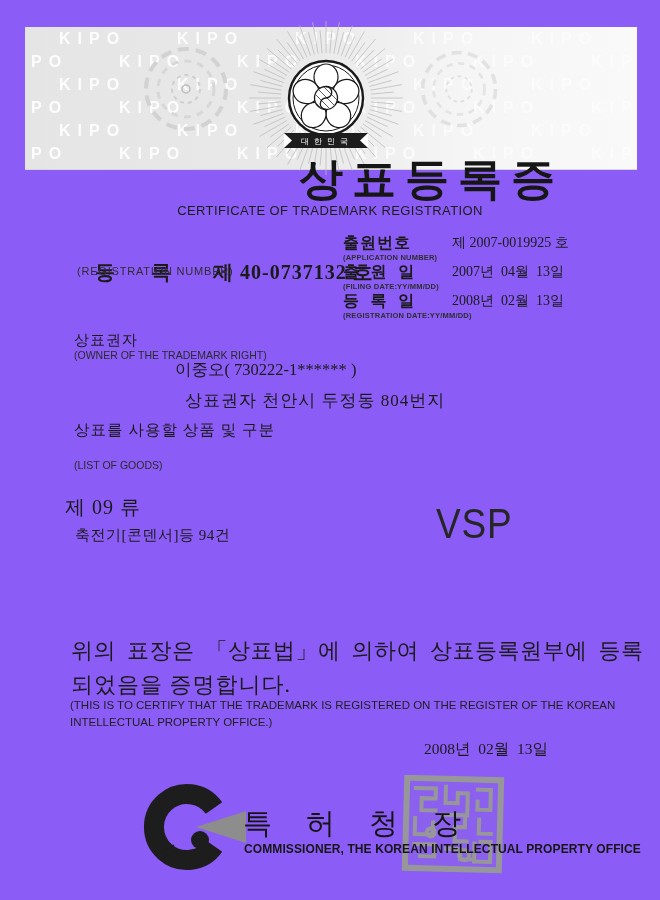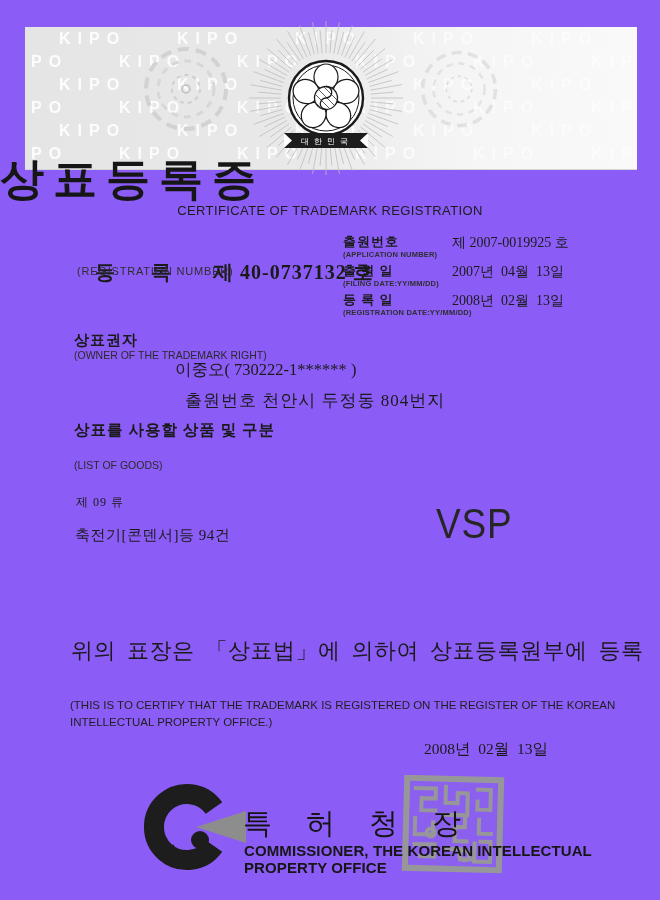--- a/index.html
+++ b/index.html
@@ -17,67 +17,67 @@
   .wm-row.shift{padding-left:6px;}
   .wm-fade{position:absolute;left:0;top:0;width:100%;height:100%;
            background:linear-gradient(90deg,rgba(236,236,236,0) 0%,rgba(244,244,244,0.25) 45%,
                       rgba(250,250,250,0.78) 72%,rgba(252,252,252,0.88) 100%);}
   .medallion{position:absolute;}
 
   
   .emblem{left:230px;top:13px;}
 
   
-  .title{left:0;top:150px;width:564px;text-align:left;
+  .title{left:0;top:150px;width:564px;text-align:right;
          font-family:"Liberation Sans",sans-serif;font-weight:bold;
          font-size:44px;letter-spacing:9px;color:#161616;}
   .subtitle{left:0;top:203px;width:660px;text-align:center;
             font-family:"Liberation Sans",sans-serif;font-size:13px;
             letter-spacing:0.4px;color:#1c1c1c;}
 
   
   .regline{left:75px;top:236px;font-size:20px;font-weight:600;white-space:pre;}
   .regline .lbl{letter-spacing:36px;}
   .regline .num{letter-spacing:1px;margin-left:6px;font-weight:600;}
   .reg-en{left:77px;top:265px;font-family:"Liberation Sans",sans-serif;
           font-size:11px;letter-spacing:0.8px;color:#2e2e2e;}
 
   
   .meta-row{left:343px;width:310px;}
-  .meta-row .klabel{font-size:13px;font-weight:600;letter-spacing:1px;}
+  .meta-row .klabel{font-size:16px;font-weight:600;letter-spacing:1px;font-family:Liberation Mono, monospace;}
   .meta-row .elabel{font-family:"Liberation Sans",sans-serif;font-size:7.5px;
                     color:#2e2e2e;margin-top:-1px;letter-spacing:0.2px;font-weight:bold;}
   .meta-row .val{position:absolute;left:109px;top:1px;font-size:14px;white-space:pre;}
 
   
-  .lab-ko{font-size:15px;font-weight:700;letter-spacing:1px;}
+  .lab-ko{font-size:15px;font-weight:400;letter-spacing:1px;}
   .lab-en{font-family:"Liberation Sans",sans-serif;font-size:10.5px;color:#2a2a2a;}
   .owner-name{left:175px;top:359px;font-size:16.5px;white-space:pre;}
   .owner-addr{left:185px;top:389px;font-size:17px;letter-spacing:1px;white-space:pre;}
-  .goods-class{left:76px;top:494px;font-size:12px;letter-spacing:1px;}
+  .goods-class{left:65px;top:494px;font-size:20px;letter-spacing:1px;}
   .goods-items{left:75px;top:526px;font-size:15px;letter-spacing:0.5px;}
   .trademark{left:436px;top:500px;font-family:"Liberation Sans",sans-serif;
              font-size:42px;font-weight:400;color:#262626;
              transform:scaleX(0.88);transform-origin:left top;letter-spacing:1px;}
 
   
   .cert1{left:71px;top:636px;font-size:22px;letter-spacing:0.5px;word-spacing:5px;}
   .cert2{left:71px;top:670px;font-size:22px;letter-spacing:1px;}
   .cert-en{font-family:"Liberation Sans",sans-serif;font-size:11.5px;color:#1f1f1f;text-align:center;}
   .cert-en1{left:70px;top:699px;}
   .cert-en2{left:70px;top:716px;}
   .cert-date{left:424px;top:739px;font-size:15.5px;white-space:pre;}
 
   
   .kipo-logo{left:140px;top:783px;}
   .commissioner{left:243px;top:804px;font-family:"Liberation Sans",sans-serif;
                 font-weight:normal;font-size:29px;letter-spacing:34px;color:#141414;
                 z-index:5;white-space:pre;}
   .commissioner-en{left:244px;top:842px;font-family:"Liberation Sans",sans-serif;
-                   font-weight:bold;font-size:15px;letter-spacing:0.1px;color:#161616;z-index:5;}
+                   font-weight:bold;font-size:12px;letter-spacing:0.1px;color:#161616;z-index:5;text-align:center;}
   .seal{left:401px;top:775px;z-index:4;}
 </style>
 </head>
 <body>
 
 <div class="page">
 
   <div class="abs wm-band">
     <div class="wm-row">KIPO  KIPO  KIPO  KIPO  KIPO  KIPO</div>
     <div class="wm-row shift">PO  KIPO  KIPO  KIPO  KIPO  KIPO  KI</div>
@@ -223,29 +223,30 @@
   </div>
   <div class="abs meta-row" style="top:291px">
     <div class="klabel">등 록 일</div>
     <div class="elabel">(REGISTRATION DATE:YY/MM/DD)</div>
     <div class="val pre">2008년  02월  13일</div>
   </div>
 
   <div class="abs lab-ko" style="left:74px;top:331px">상표권자</div>
   <div class="abs lab-en" style="left:74px;top:349px">(OWNER OF THE TRADEMARK RIGHT)</div>
   <div class="abs owner-name">이중오( 730222-1****** )</div>
-  <div class="abs owner-addr">출원번호 천안시 두정동 804번지</div>
+  <div class="abs owner-addr">상표권자 천안시 두정동 804번지</div>
 
   <div class="abs lab-ko" style="left:74px;top:420px;font-size:15.5px">상표를 사용할 상품 및 구분</div>
   <div class="abs lab-en" style="left:74px;top:459px">(LIST OF GOODS)</div>
   <div class="abs goods-class">제 09 류</div>
   <div class="abs goods-items">축전기[콘덴서]등 94건</div>
   <div class="abs trademark">VSP</div>
 
   <div class="abs cert1">위의 표장은 「상표법」에 의하여 상표등록원부에 등록</div>
+  <div class="abs cert2">되었음을 증명합니다.</div>
   <div class="abs cert-en cert-en1">(THIS IS TO  CERTIFY THAT THE TRADEMARK IS REGISTERED ON THE REGISTER OF THE KOREAN</div>
   <div class="abs cert-en cert-en2">INTELLECTUAL PROPERTY OFFICE.)</div>
   <div class="abs cert-date">2008년  02월  13일</div>
 
   <svg class="abs kipo-logo" width="115" height="92" viewBox="0 0 115 92">
     <path d="M74,25.1 A33,33 0 1 0 74,62.9" fill="none" stroke="#1d1d1d" stroke-width="20"></path>
     <circle cx="60" cy="57" r="9" fill="#1d1d1d"></circle>
     <line x1="16" y1="72" x2="34" y2="62" stroke="#1d1d1d" stroke-width="1.4"></line>
     <line x1="20" y1="77" x2="38" y2="66" stroke="#1d1d1d" stroke-width="1.2"></line>
     <line x1="26" y1="81" x2="41" y2="69" stroke="#1d1d1d" stroke-width="1"></line>

